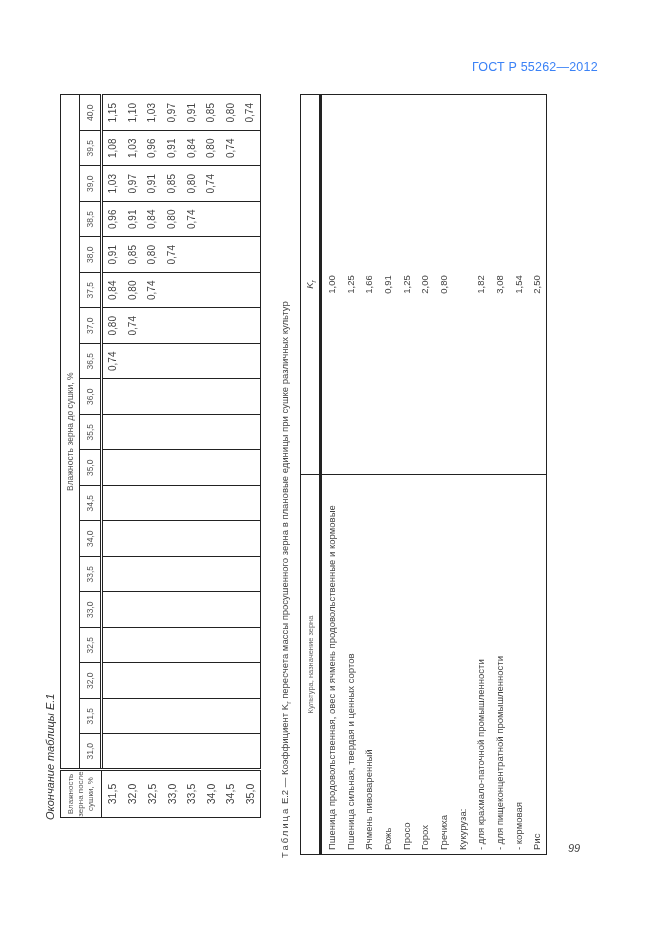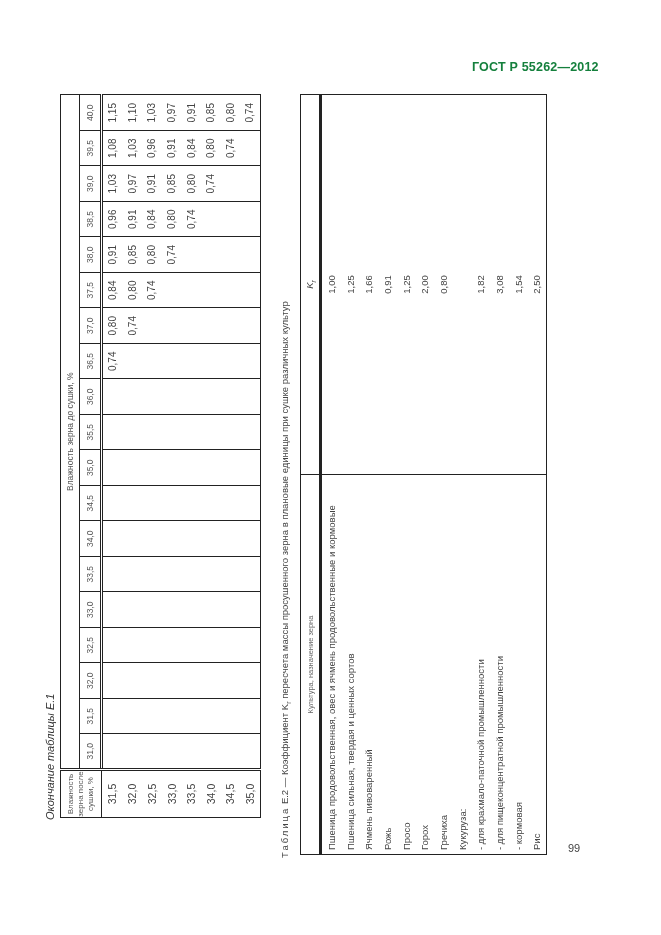--- a/index.html
+++ b/index.html
@@ -1,19 +1,19 @@
 <!DOCTYPE html>
 <html><head>
 <meta charset="utf-8">
 <style>
   html, body { margin:0; padding:0; background:#ffffff; }
   body { width:661px; height:935px; position:relative; overflow:hidden;
          font-family:"Liberation Sans", sans-serif; color:#333; }
-  .gost { position:absolute; left:472px; top:60px; font-size:12.5px; font-weight:bold; color:#15803d; letter-spacing:0.2px; }
-  .pagenum { position:absolute; left:568px; top:842px; font-size:11px; color:#444; }
+  .gost { position:absolute; left:472px; top:60px; font-size:12.5px; font-weight:normal; color:#3b82f6; letter-spacing:0.2px; }
+  .pagenum { position:absolute; left:568px; top:842px; font-size:11px; color:#444;font-style:italic; }
 
   
   .rot { position:absolute; transform-origin:0 0; transform:rotate(-90deg); }
 
   .cont-label { font-style:italic; font-size:11px; color:#333; white-space:nowrap; }
 
   
   .t1 { border-collapse:collapse; table-layout:fixed; font-size:9px; color:#555; }
   .t1 td, .t1 th { border:1px solid #222; padding:0; text-align:center; font-weight:normal; }
   .t1 .grp { height:18px; font-size:8.5px; color:#555; }

